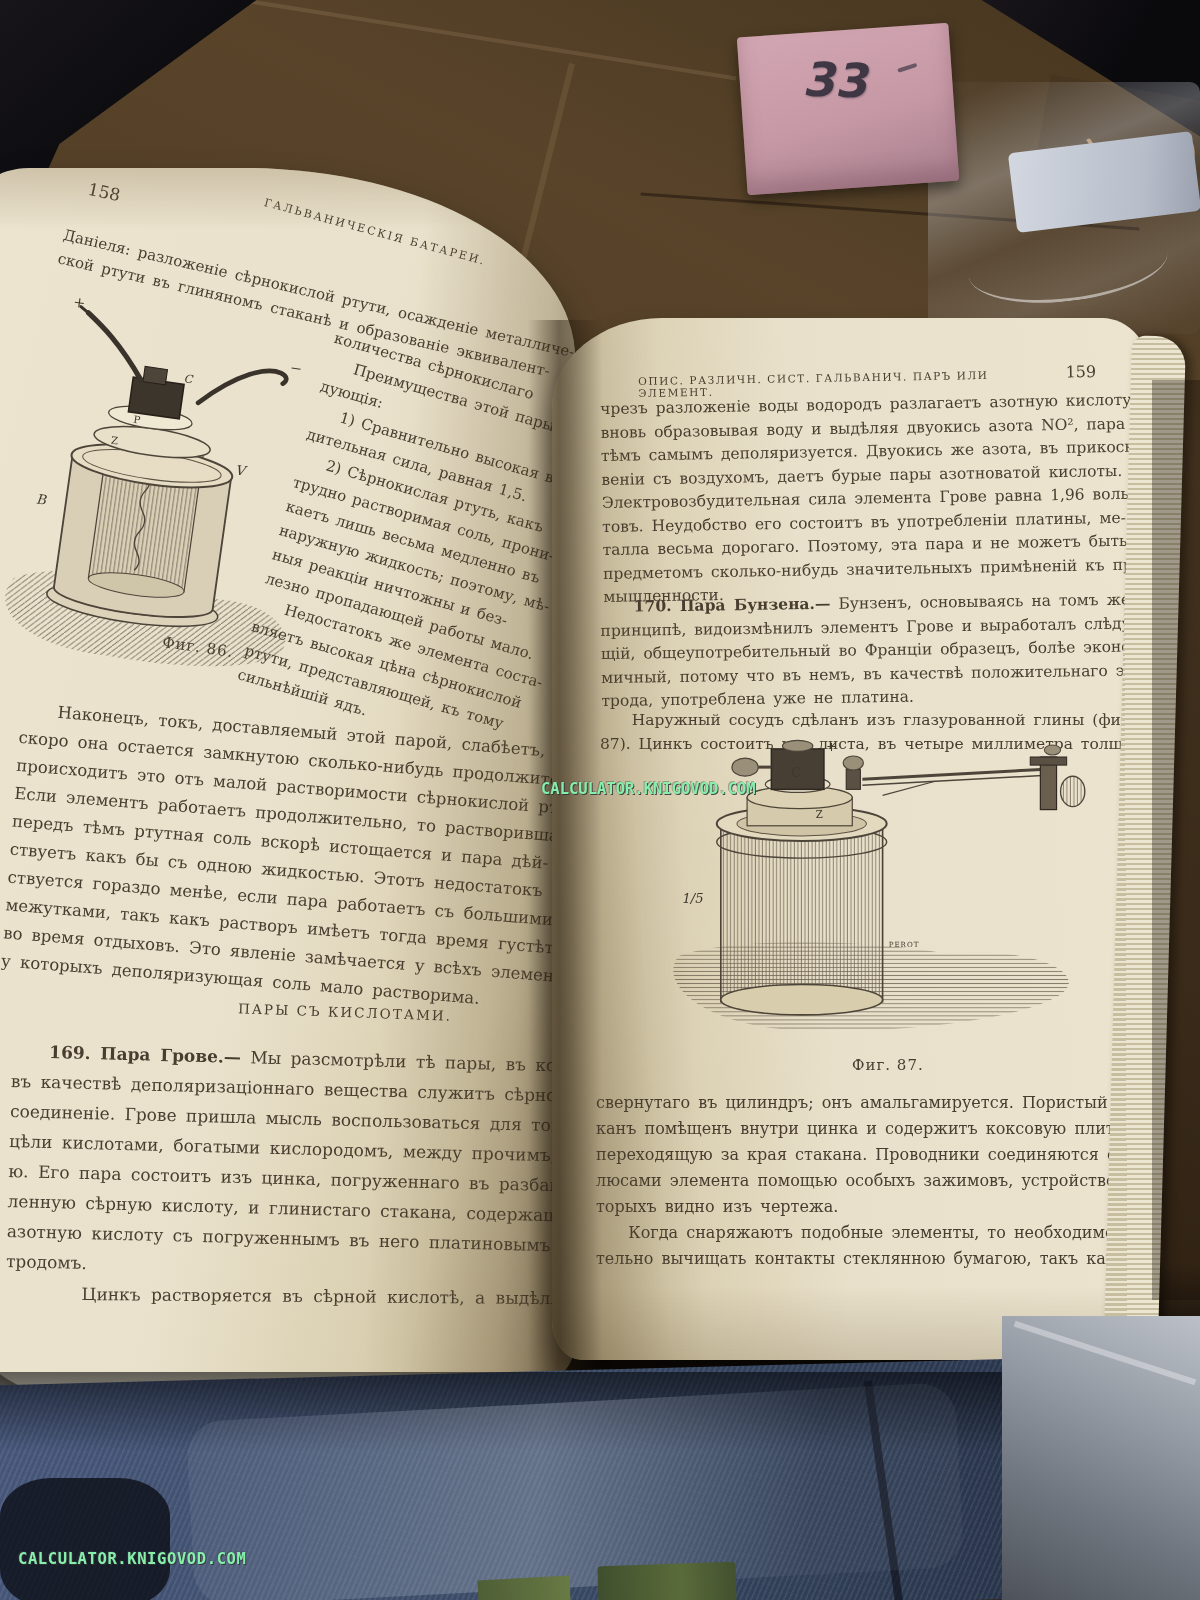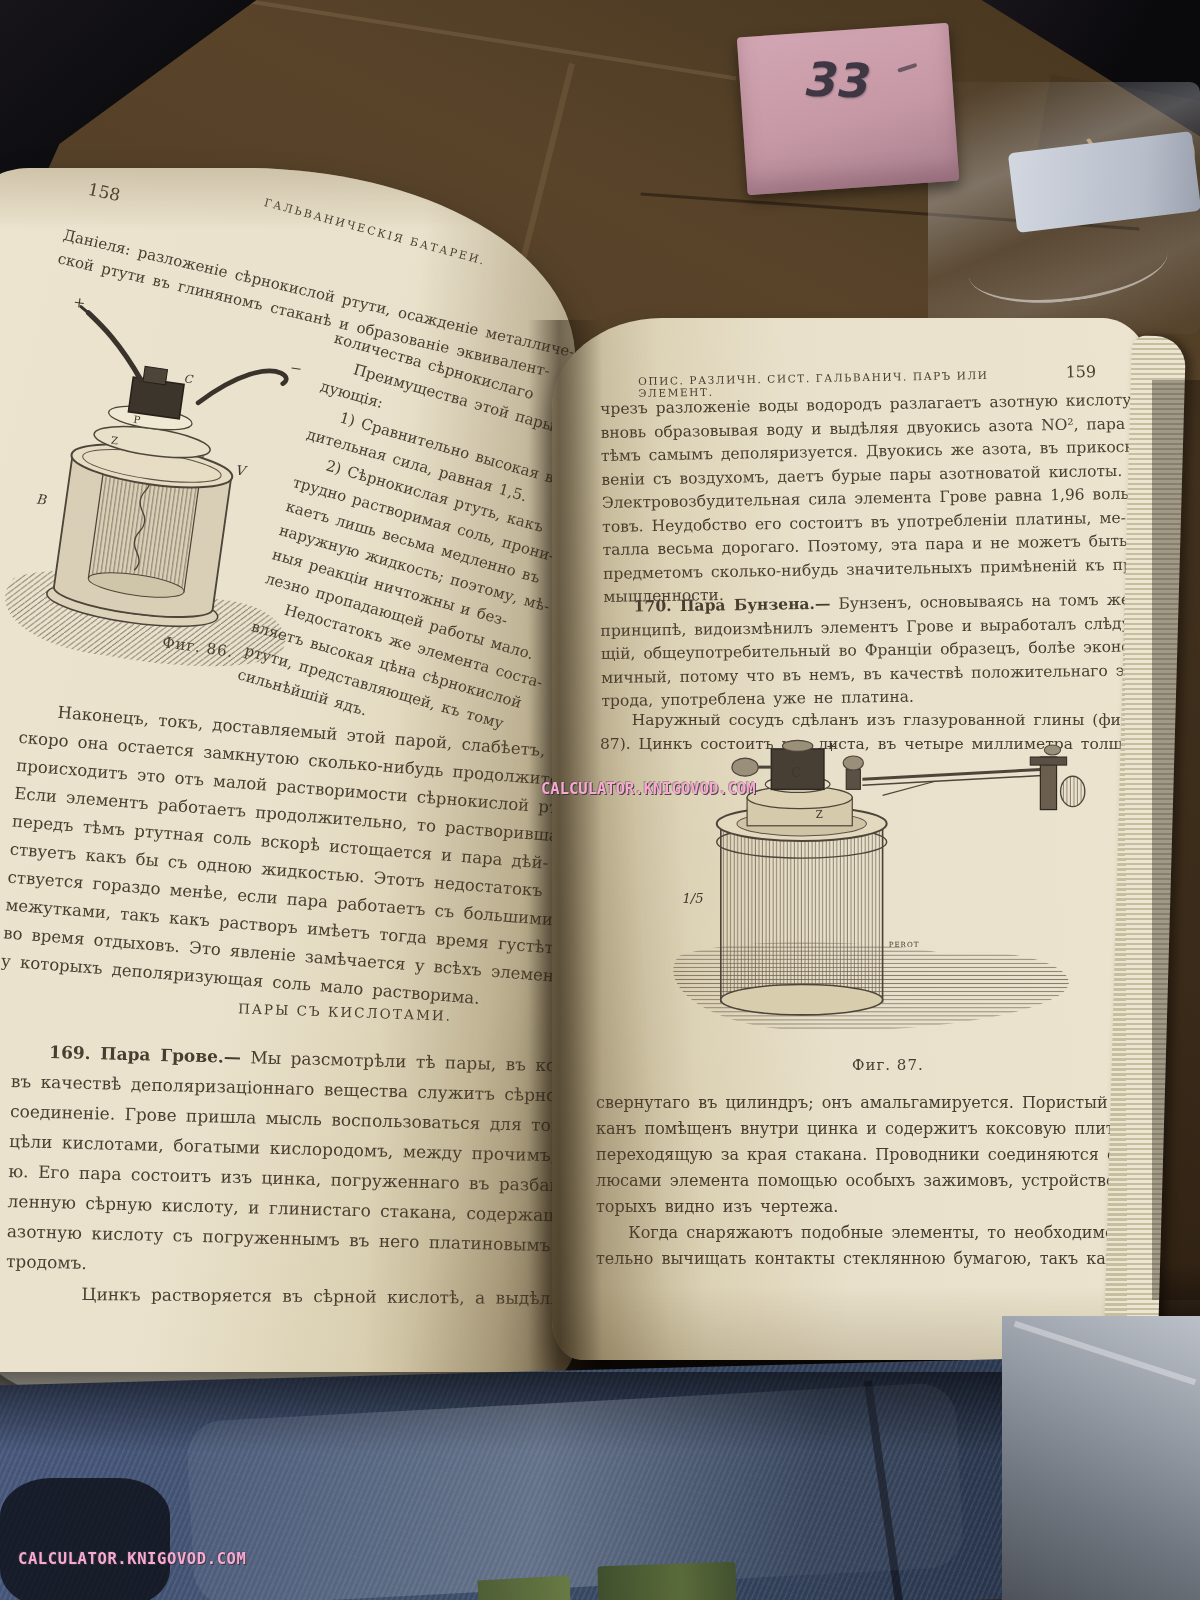--- a/index.html
+++ b/index.html
@@ -112,21 +112,21 @@
   .plastic-under{left:190px;top:1402px;width:770px;height:185px;transform:rotate(-3deg);border-radius:36px;
     background:linear-gradient(100deg,rgba(165,175,190,.10),rgba(205,215,230,.28) 45%,rgba(125,135,150,.10) 80%);}
   .green-a{left:478px;top:1578px;width:92px;height:26px;background:linear-gradient(90deg,#4e5e36,#687a44);transform:rotate(-3deg);}
   .green-b{left:598px;top:1564px;width:138px;height:40px;background:linear-gradient(90deg,#3f4f2e,#5a6b3a 60%,#42512f);transform:rotate(-2deg);border-radius:4px;}
   .plastic-br{left:1002px;top:1316px;width:200px;height:290px;
     background:linear-gradient(205deg,#bcc1c9 0%,#949aa3 35%,#70767f 65%,#4c5159 100%);}
   .plastic-br-fold{left:1010px;top:1350px;width:190px;height:6px;background:rgba(255,255,255,.35);transform:rotate(18deg);}
   .right-col-shade{left:1152px;top:380px;width:48px;height:920px;background:rgba(20,12,6,.35);}
 
   
-  .watermark{font-family:"DejaVu Sans Mono",monospace;font-weight:bold;color:#f9a8d4;
+  .watermark{font-family:"DejaVu Sans Mono",monospace;font-weight:bold;color:#86efac;
     text-shadow:1px 1px 0 rgba(50,50,50,.85),-1px -1px 0 rgba(70,70,70,.4);z-index:50;}
   .wm-mid{left:541px;top:780px;font-size:15.5px;}
   .wm-bl{left:18px;top:1550px;font-size:15.5px;letter-spacing:.6px;}
 
   svg text{font-family:"DejaVu Serif",serif;fill:#3f382e;}
 </style>
 </head>
 <body>
 
 <div class="scene">

